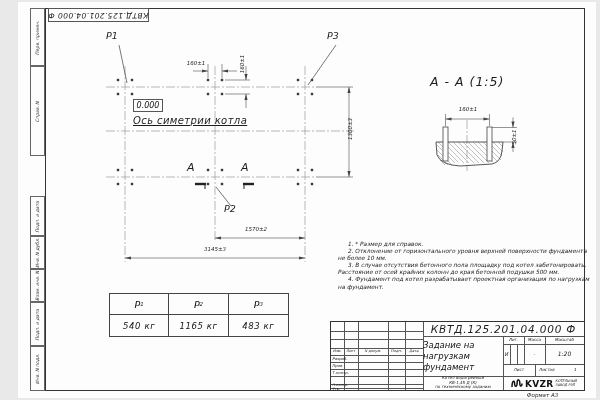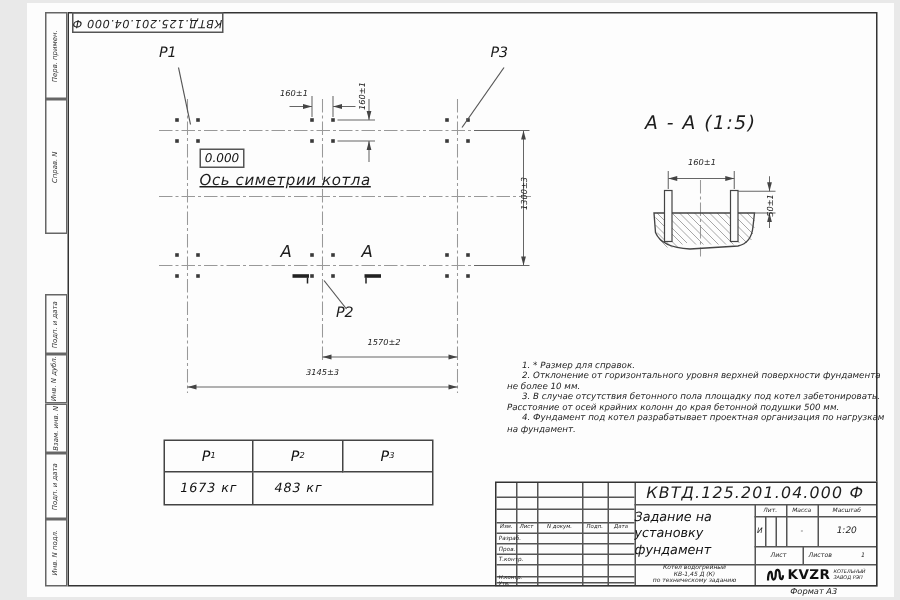--- a/index.html
+++ b/index.html
@@ -234,21 +234,22 @@
       <sub>1</sub>
     </div>
   <div class="cell hdr">
       <span>Р</span>
       <sub>2</sub>
     </div>
   <div class="cell hdr last">
       <span>Р</span>
       <sub>3</sub>
     </div>
-  <div class="cell val">1673 кг</div>
+  <div class="cell val">540 кг</div>
+  <div class="cell val">1165 кг</div>
   <div class="cell val last">483 кг</div>
 </div>
 
 <div class="tb">
 
   <div class="hl" style="left:0;top:9px;width:92px;"></div>
   <div class="hl" style="left:0;top:17px;width:92px;"></div>
   <div class="hl" style="left:0;top:26px;width:92px;"></div>
   <div class="hl" style="left:0;top:33px;width:92px;"></div>
   <div class="hl" style="left:0;top:40px;width:92px;"></div>
@@ -282,21 +283,21 @@
 
   <div class="txt" style="left:1.5px;top:34.5px;font-size:3.8px;">Разраб.</div>
   <div class="txt" style="left:1.5px;top:41.5px;font-size:3.8px;">Пров.</div>
   <div class="txt" style="left:1.5px;top:48.5px;font-size:3.8px;">Т.контр.</div>
   <div class="txt" style="left:1.5px;top:62.3px;font-size:3.5px;">Н.контр.</div>
   <div class="txt" style="left:1.5px;top:66.3px;font-size:3.5px;">Утв.</div>
 
   <div style="position:absolute;left:92px;top:15px;width:80px;height:39px;display:flex;flex-direction:column;
               align-items:flex-start;justify-content:center;font-style:italic;font-size:8.5px;line-height:11px;color:#111;">
     <span>Задание на</span>
-    <span>установку</span>
+    <span>нагрузкам</span>
     <span>фундамент</span>
   </div>
 
   <div class="txt ctr" style="left:172px;top:14px;width:21px;height:8px;font-size:4px;">Лит.</div>
   <div class="txt ctr" style="left:193px;top:14px;width:21px;height:8px;font-size:4px;">Масса</div>
   <div class="txt ctr" style="left:214px;top:14px;width:39px;height:8px;font-size:4px;">Масштаб</div>
   <div class="txt ctr" style="left:172px;top:22px;width:7px;height:20px;font-size:5px;">И</div>
   <div class="txt ctr" style="left:193px;top:22px;width:21px;height:20px;font-size:5px;">-</div>
   <div class="txt ctr" style="left:214px;top:22px;width:39px;height:20px;font-size:6px;">1:20</div>
 

